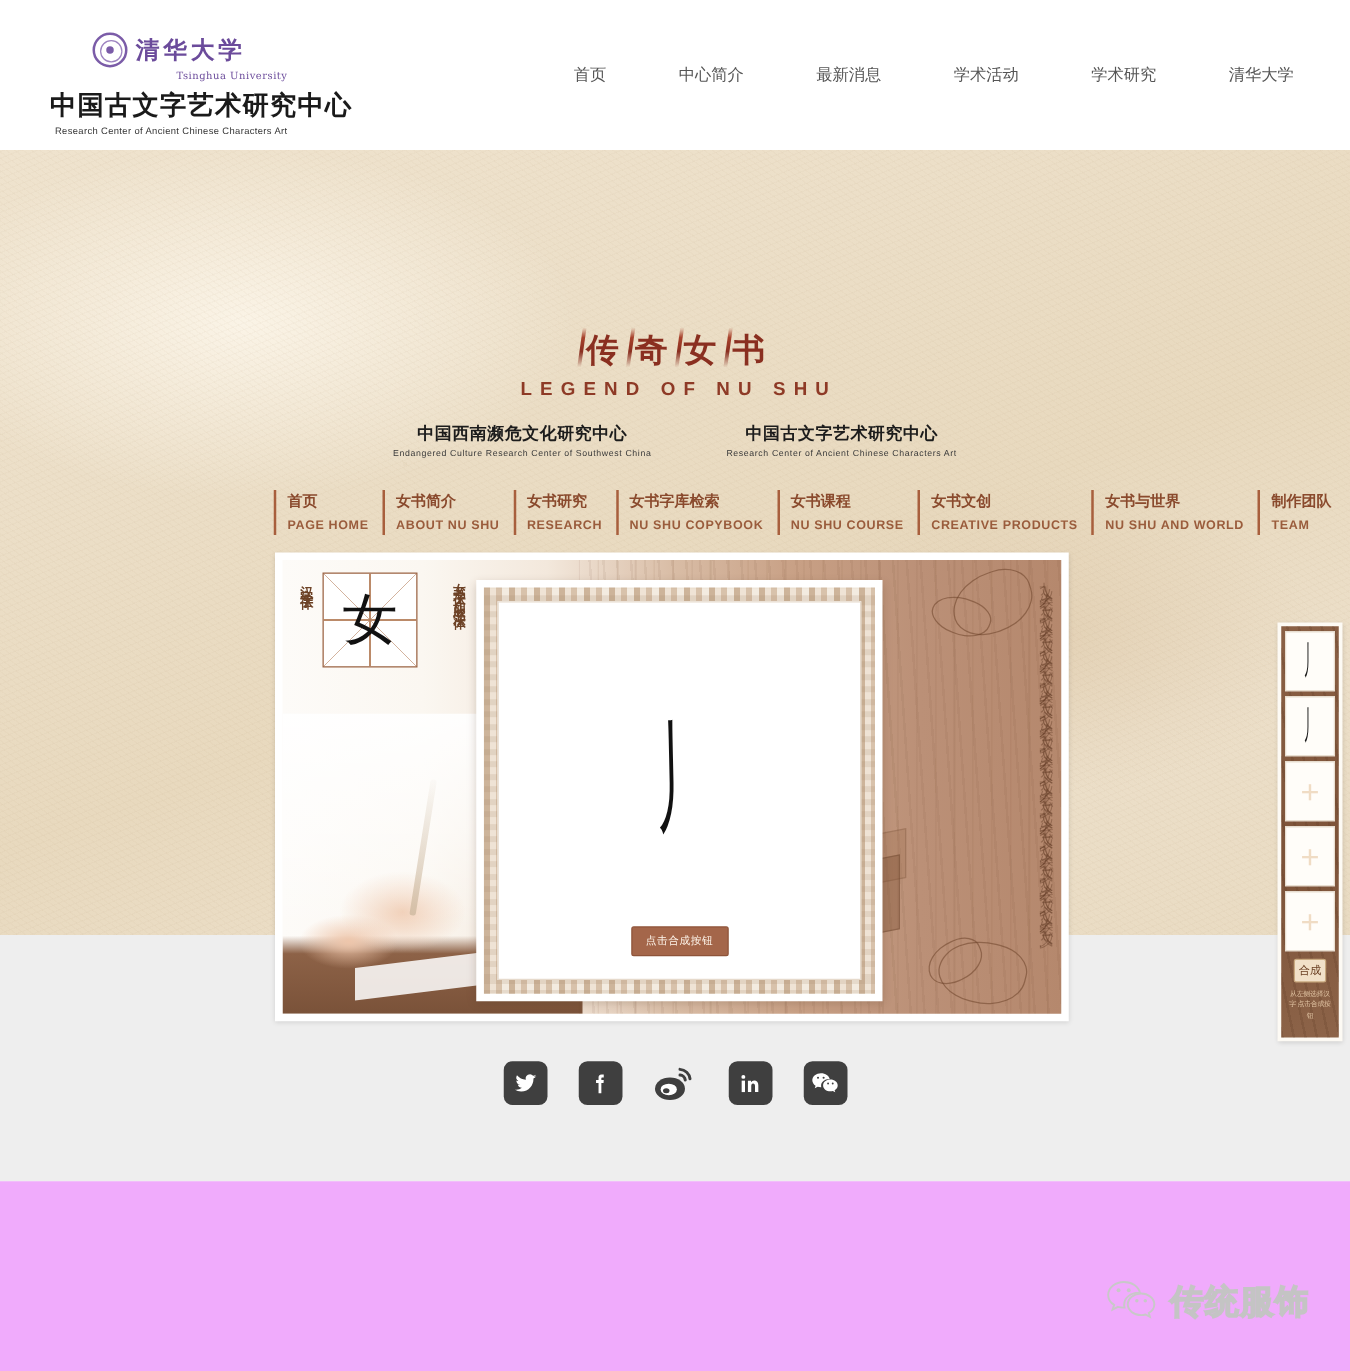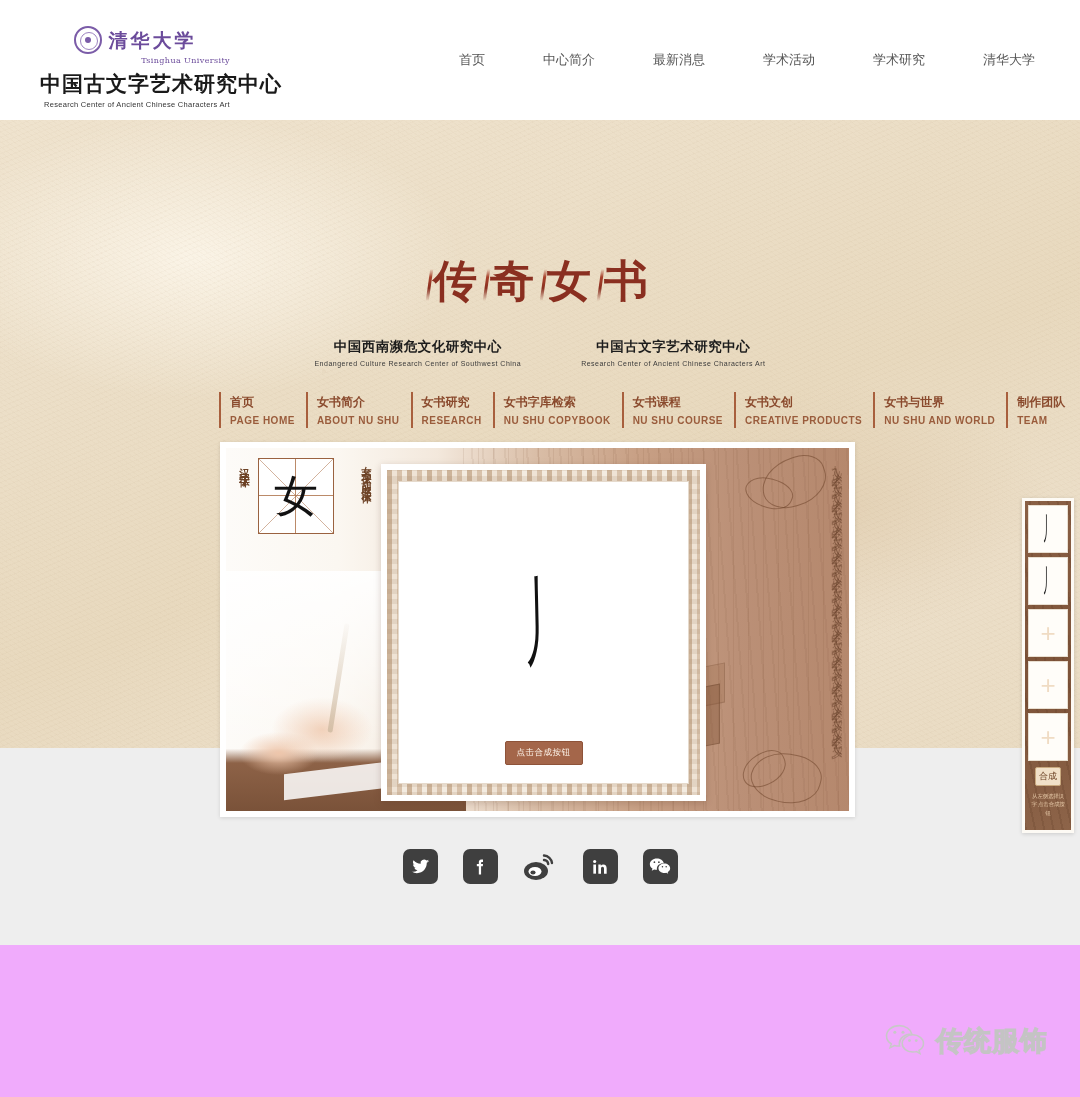--- a/index.html
+++ b/index.html
@@ -81,22 +81,22 @@
       repeating-linear-gradient(-22deg, rgba(160,130,95,.035) 0 1px, transparent 1px 5px),
       radial-gradient(circle at 30% 40%, rgba(170,140,100,.05) 0 2px, transparent 2px),
       radial-gradient(circle at 70% 70%, rgba(170,140,100,.05) 0 2px, transparent 2px);
   }
 
   .hero-title-wrap {
     position: absolute; top: 142px; left: 0; width: 1080px;
     text-align: center; z-index: 3;
   }
   .hero-cn {
-    font-family: Liberation Mono, monospace;
-    font-size: 44px; font-weight: 700; color: #8a2f20;
+    font-family: Liberation Serif, serif;
+    font-size: 26px; font-weight: 700; color: #8a2f20;
     letter-spacing: 12px; line-height: 1; text-indent: 12px;
     display: inline-block; position: relative;
   }
   .hero-cn .slash {
     display: inline-block; width: 3px; height: 32px;
     vertical-align: -5px; margin: 0 2px 0 -4px;
     background: linear-gradient(180deg, transparent, #a8422c 25%, #8a2f20 60%, transparent);
     transform: skewX(-8deg);
   }
   .hero-en {
@@ -377,20 +377,21 @@
     <a href="#">学术活动</a>
     <a href="#">学术研究</a>
     <a href="#">清华大学</a>
   </nav>
 </header>
 
 <section class="parchment">
 
   <div class="hero-title-wrap">
     <div class="hero-cn"><span class="slash"></span><span>传</span><span class="slash"></span><span>奇</span><span class="slash"></span><span>女</span><span class="slash"></span><span>书</span></div>
+    <div class="hero-en">LEGEND OF NU SHU</div>
   </div>
 
   <div class="hero-orgs">
     <div class="org">
       <div class="org-cn">中国西南濒危文化研究中心</div>
       <div class="org-en">Endangered Culture Research Center of Southwest China</div>
     </div>
     <div class="org">
       <div class="org-cn">中国古文字艺术研究中心</div>
       <div class="org-en">Research Center of Ancient Chinese Characters Art</div>

